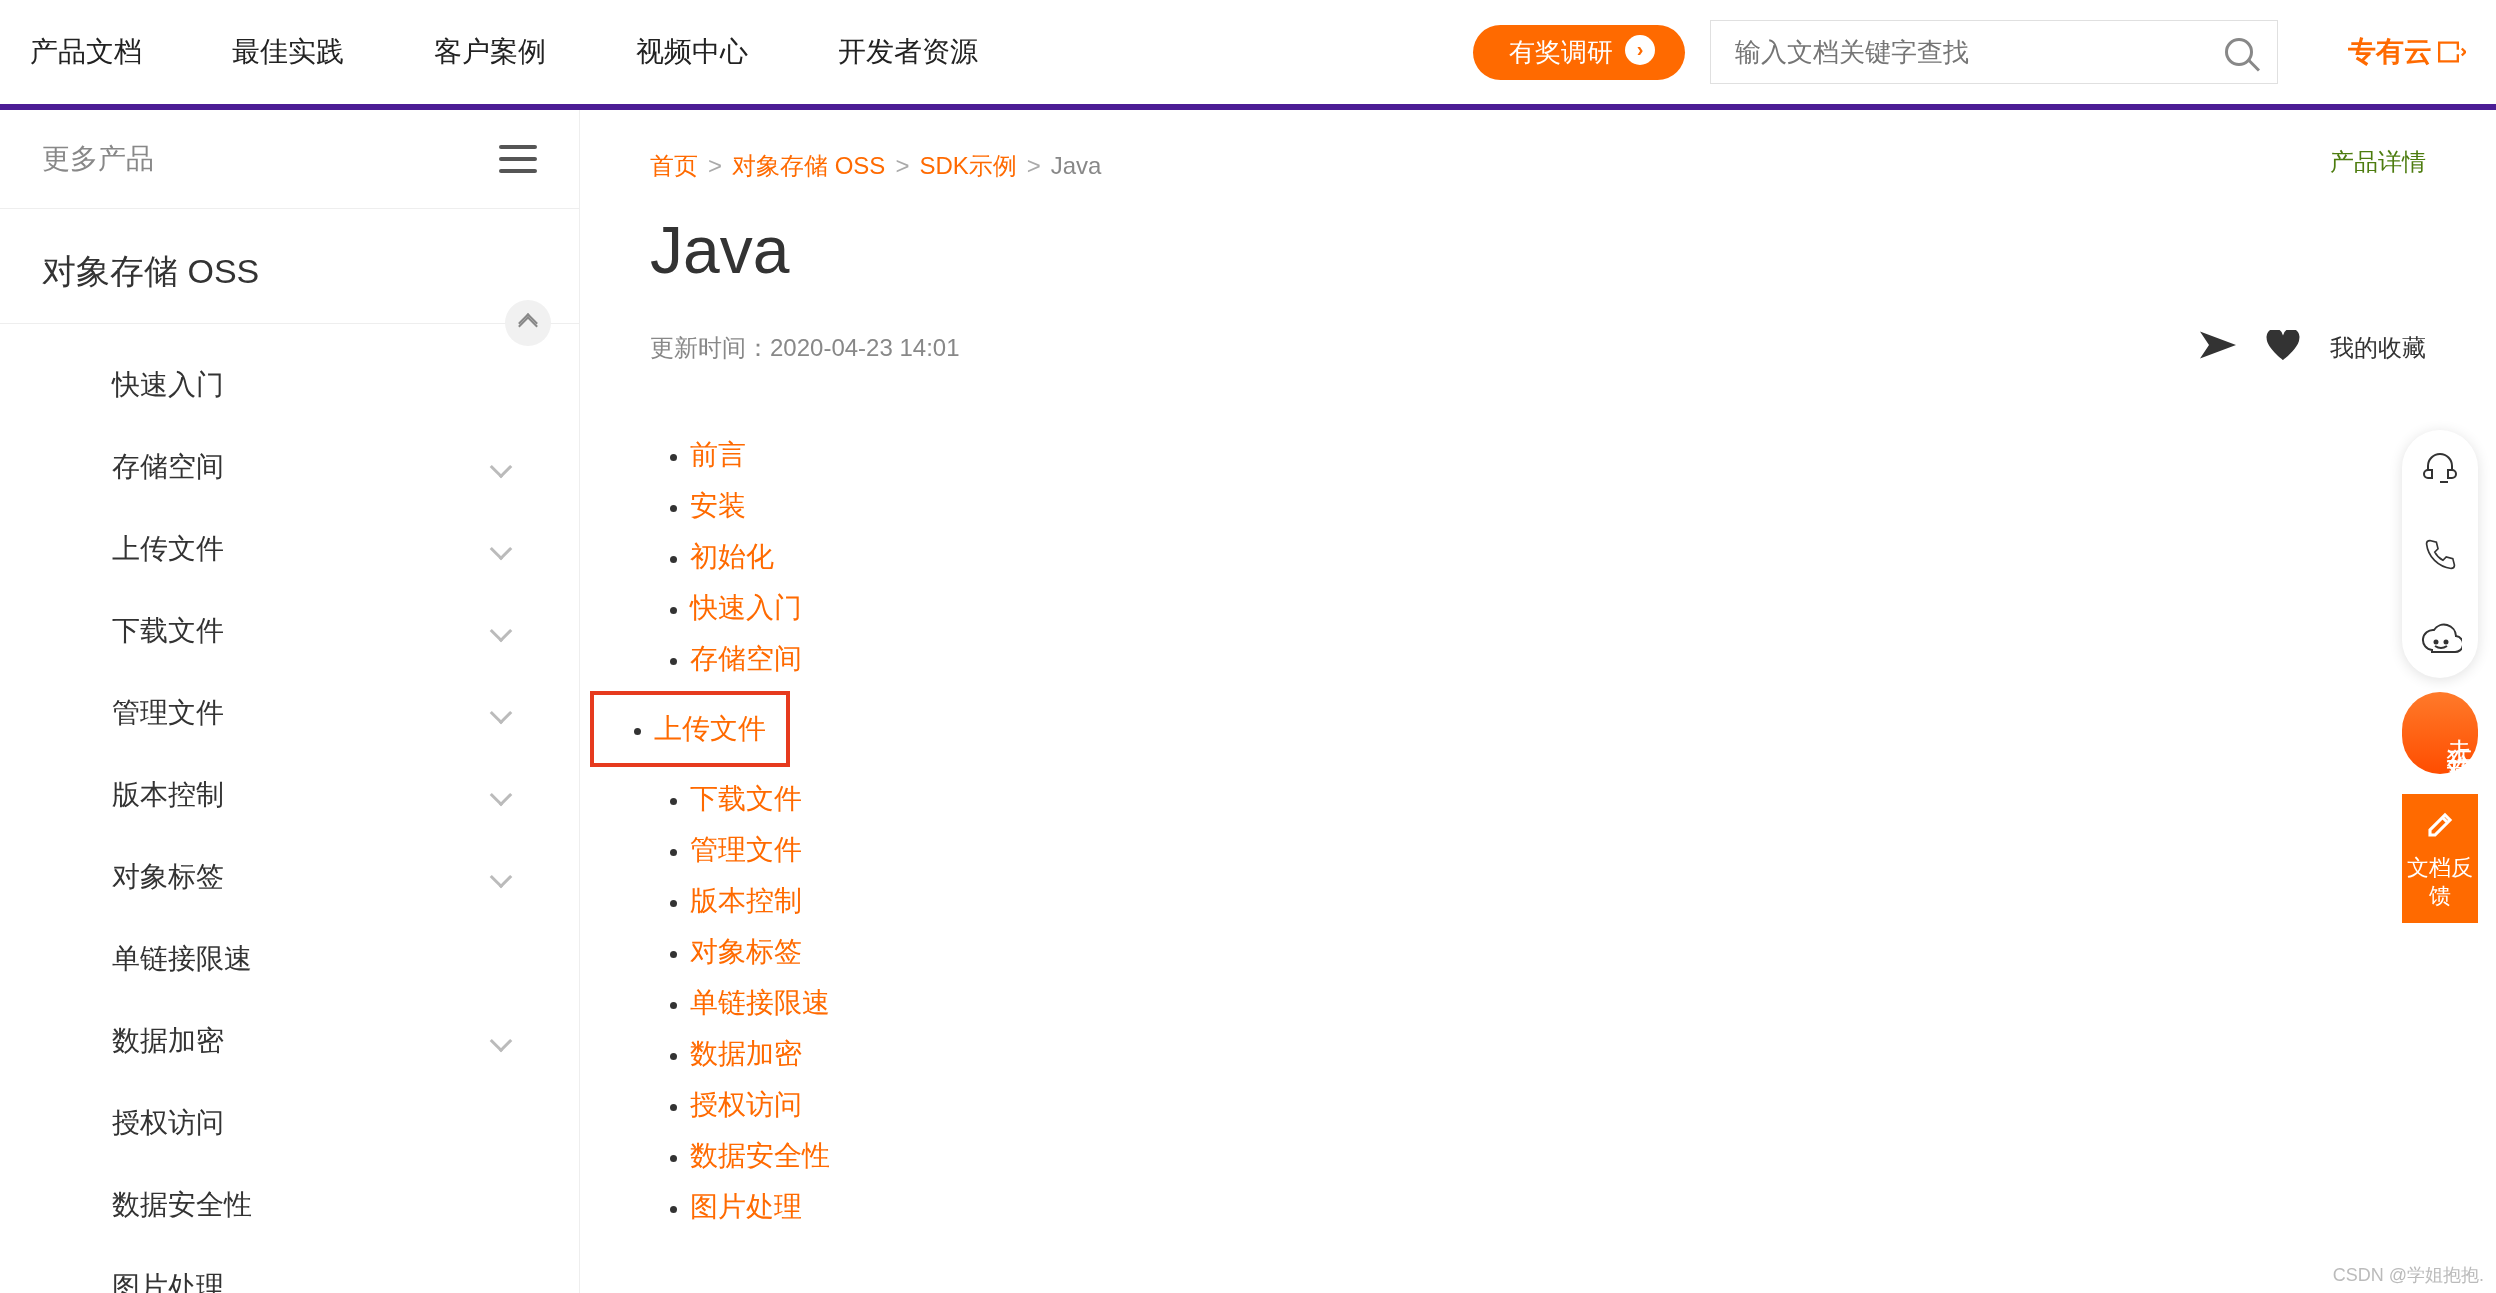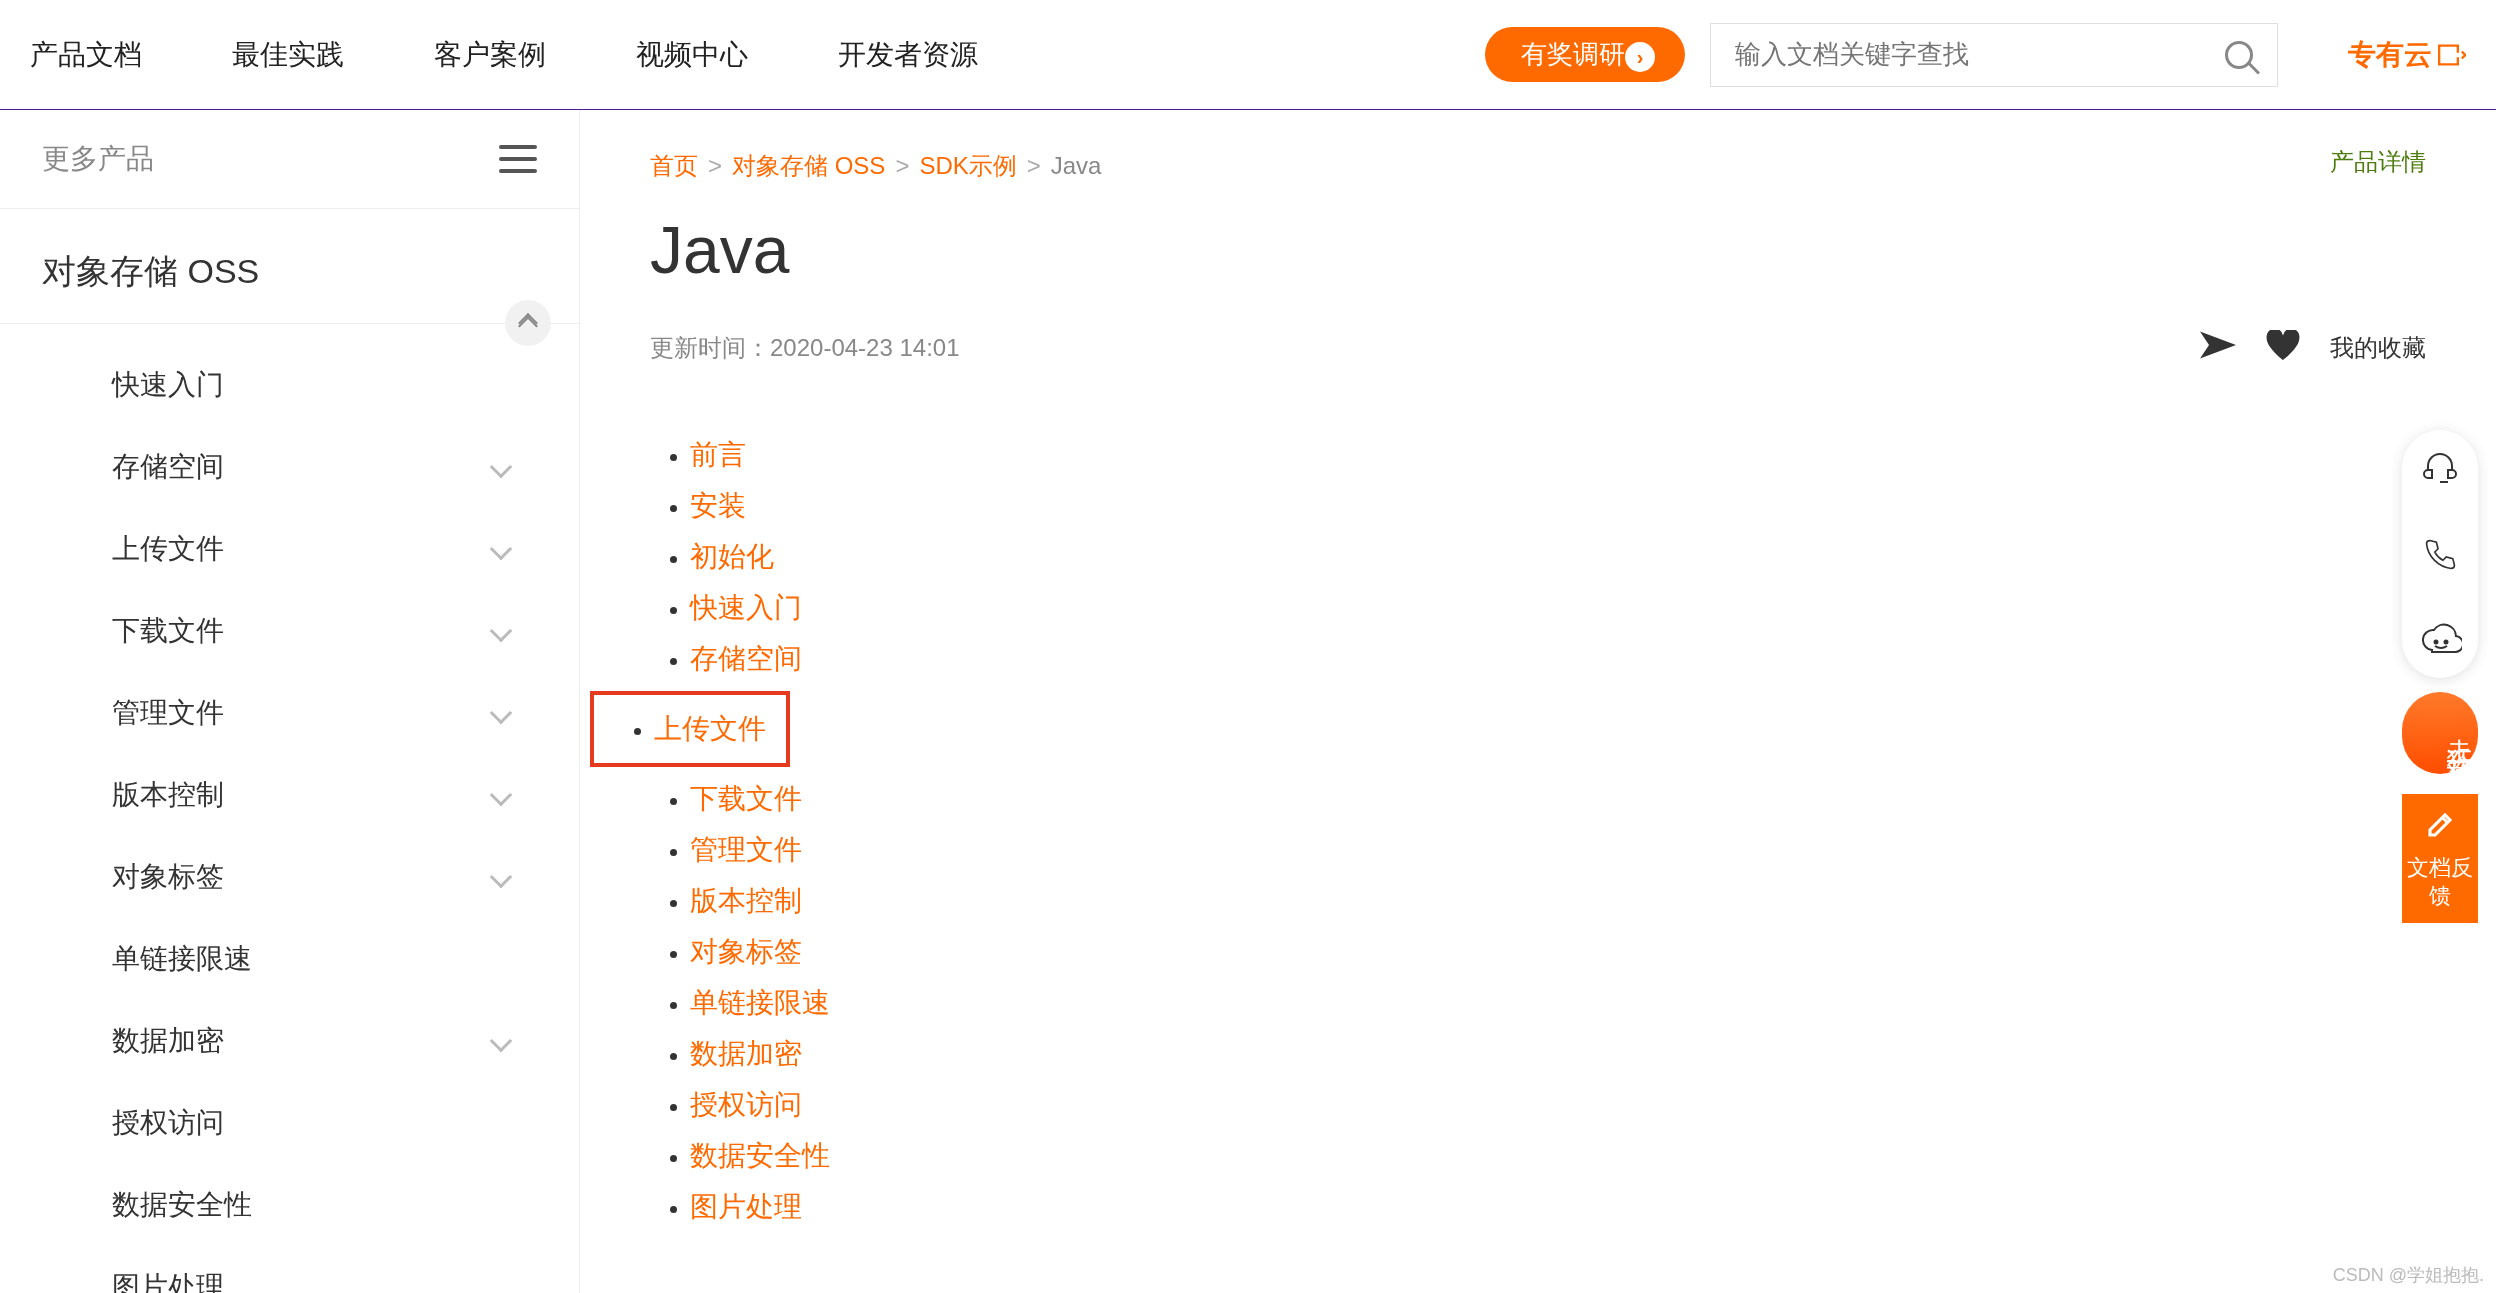--- a/index.html
+++ b/index.html
@@ -10,21 +10,21 @@
       width: 2496px;
       position: relative;
     }
 
     
     .topnav {
       display: flex;
       align-items: center;
       padding: 0 30px;
       height: 110px;
-      border-bottom: 1px solid #4c1d95;
+      border-bottom: 6px solid #4c1d95;
       position: sticky;
       top: 0;
       background: #fff;
       z-index: 10;
     }
     .topnav-links {
       display: flex;
       gap: 90px;
       flex: 1;
       font-size: 28px;
@@ -33,22 +33,22 @@
     .topnav-links span { cursor: pointer; }
 
     .survey-btn {
       background: #ff6a00;
       color: #fff;
       border: none;
       border-radius: 40px;
       padding: 10px 30px 10px 36px;
       font-size: 26px;
       display: inline-flex;
-      align-items: flex-end;
-      gap: 0;
+      align-items: flex-start;
+      gap: 12px;
       cursor: pointer;
     }
     .survey-btn .chev {
       background: #fff;
       color: #ff6a00;
       width: 30px; height: 30px;
       border-radius: 50%;
       display: inline-flex;
       align-items: center;
       justify-content: center;

